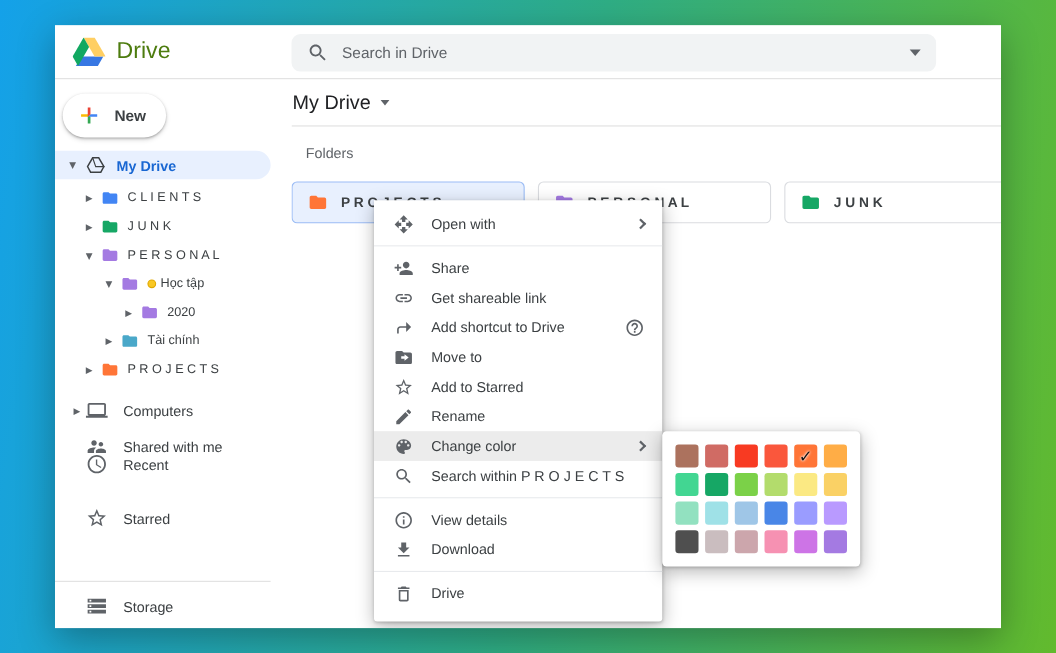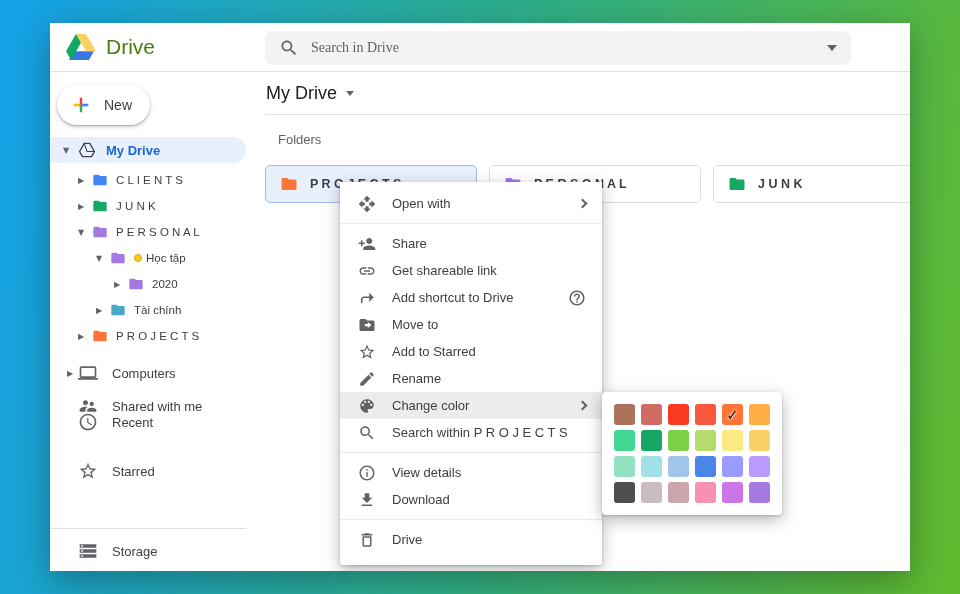--- a/index.html
+++ b/index.html
@@ -11,31 +11,31 @@
 
   
   #header { position:absolute; left:0; top:0; right:0; height:49px; background:#fff;
             border-bottom:1px solid #e0e0e0; z-index:2; }
   .brand { position:absolute; left:16px; top:11px; display:flex; align-items:center; gap:10px; }
   .brand-name { font-size:21px; color:#4d7c0f; }
   #searchbar { position:absolute; left:215px; top:8px; width:586px; height:34px;
                background:#f1f3f4; border-radius:8px; display:flex; align-items:center;
                padding:0 14px; gap:12px; }
   #searchbar input { flex:1; border:none; background:transparent; font-size:14px;
-                     color:#14532d; outline:none; font-family:Liberation Serif, serif; }
+                     color:#14532d; outline:none; font-family:Liberation Sans, sans-serif; }
   #searchbar input::placeholder { color:#5f6368; opacity:1; }
   .caret-down { width:0; height:0; border-left:5px solid transparent;
                 border-right:5px solid transparent; border-top:6px solid #5f6368; }
   .hicon { width:20px; height:20px; color:#5f6368; flex:none; }
 
   
   #newbtn { position:absolute; left:7px; top:62px; height:40px; border-radius:24px;
             background:#fff; display:flex; align-items:center; gap:12px; padding:0 18px 0 13px;
             box-shadow:0 1px 2px rgba(0,0,0,.25),0 2px 5px rgba(0,0,0,.15);
-            font-size:14px; color:#3c4043; z-index:1; cursor:pointer; }
+            font-size:14px; color:#3c4043; z-index:1; cursor:pointer;font-weight:bold; }
   .trow { position:absolute; left:0; display:flex; align-items:center; height:26px;
           width:215px; font-size:11.5px; color:#3c4043; cursor:pointer; }
   .trow .arw { width:14px; text-align:center; font-size:8px; color:#5f6368;
                font-family:"DejaVu Sans",sans-serif; flex:none; }
   .ficon { width:16px; height:16px; margin-left:4px; margin-right:8px; flex:none; }
   .ficon svg { width:16px; height:16px; display:block; }
   .lvl1 { padding-left:24px; } .lvl2 { padding-left:42px; } .lvl3 { padding-left:60px; }
   .mydrive { padding-left:8px; width:196px; background:#e8f0fe; border-radius:0 20px 20px 0;
              color:#1967d2; font-weight:bold; font-size:13px; }
   .mydrive .arw { width:16px; }

